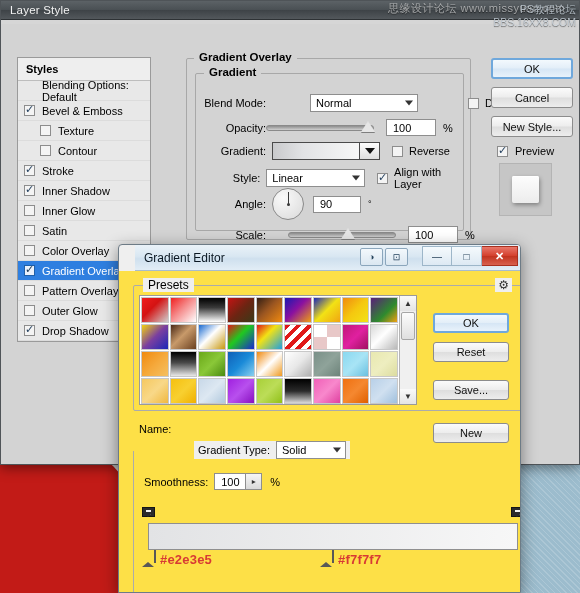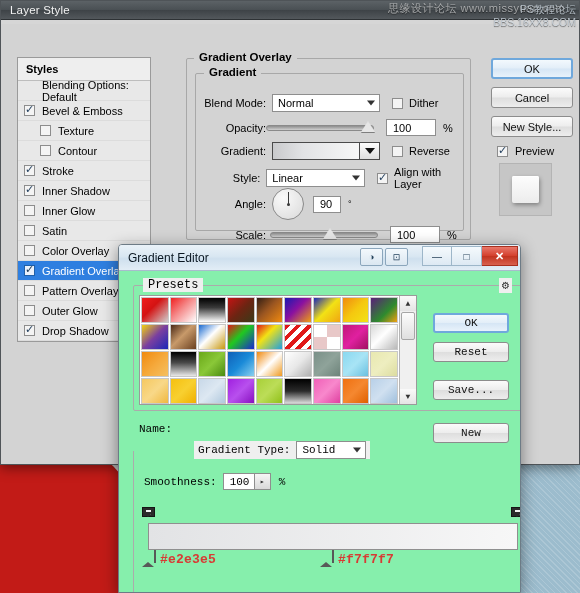--- a/index.html
+++ b/index.html
@@ -224,20 +224,21 @@
 
   
   #gradient-editor {
     position: absolute; left: 118px; top: 244px;
     width: 403px; height: 349px;
     background: #efefef;
     border: 1px solid #6d7b86;
     border-radius: 4px 4px 0 0;
     box-shadow: 0 4px 16px rgba(0,0,0,.45);
     overflow: hidden;
+    padding-left: 16px;
   }
   #ge-titlebar {
     height: 26px;
     background: linear-gradient(to bottom,#eaf2f8 0%,#d9e7f2 45%,#cfe0ee 55%,#e2edf6 100%);
     border-bottom: 1px solid #a8bccd;
     display: flex; align-items: center;
     padding-left: 9px;
     position: relative;
   }
   #ge-title { font-size: 12px; color: #0a1722; }
@@ -261,21 +262,21 @@
     color: #1d3a52;
   }
   .wbtn:first-child { border-left: 1px solid #9db6c9; }
   .wbtn.close {
     background: linear-gradient(to bottom,#e8776a 0%,#d4402e 48%,#c23420 52%,#d8604d 100%);
     border-color: #a8301f;
     color: #fff; font-weight: bold; font-size: 11px;
     width: 36px;
   }
 
-  #ge-body { position: absolute; left: 0; top: 26px; right: 0; bottom: 0; background: #86efac; font-family: Liberation Mono, monospace; }
+  #ge-body { position: absolute; left: 0; top: 26px; right: 0; bottom: 0; background: #fde047; }
 
   #presets-group {
     position: absolute; left: 14px; top: 14px;
     width: 402px; height: 126px;
     border: 1px solid #ababab; border-radius: 2px;
   }
   #presets-title {
     position: absolute; left: 9px; top: -8px;
     background: #efefef; padding: 0 5px;
     font-size: 12px;
@@ -476,21 +477,21 @@
           </div>
         </div>
     </div>
 
     <div id="go-group">
       <div id="go-group-title">Gradient Overlay</div>
 
       <div id="grad-sub">
         <div id="grad-sub-title">Gradient</div>
 
-        <div class="frow" style="left:8px; top:20px;">
+        <div class="frow" style="left:8px; top:20px;gap:38px;">
           <div class="flabel" style="width:62px; margin-right:6px;">Blend Mode:</div>
           <div class="combo" style="width:108px;">
             <span>Normal</span>
             <span class="arrow"></span>
           </div>
           <div class="checkrow" style="margin-left:12px;">
             <span class="cb"></span>
             <span>Dither</span>
           </div>
         </div>
@@ -531,28 +532,28 @@
             <span>Align with Layer</span>
           </div>
         </div>
 
         <div class="frow" style="left:8px; top:114px;">
           <div class="flabel" style="width:62px; margin-right:6px;">Angle:</div>
           <div id="angle-dial">
             <span class="hand"></span>
             <span class="hub"></span>
           </div>
-          <div class="numfield" style="width:28px; margin-left:9px;">
+          <div class="numfield" style="width:48px; margin-left:9px;">
             <span>90</span>
           </div>
           <span style="margin-left:7px; font-size:9px;">°</span>
         </div>
 
         <div class="frow" style="left:8px; top:152px;">
-          <div class="flabel" style="width:62px; margin-right:4px;">Scale:</div>
+          <div class="flabel" style="width:62px; margin-right:22px;">Scale:</div>
           <div class="slider-track" style="width:108px;">
             <span class="slider-thumb" style="left:52px;"></span>
           </div>
           <div class="numfield" style="width:50px; margin-left:12px;">
             <span>100</span>
           </div>
           <span style="margin-left:7px;">%</span>
         </div>
 
       </div>

